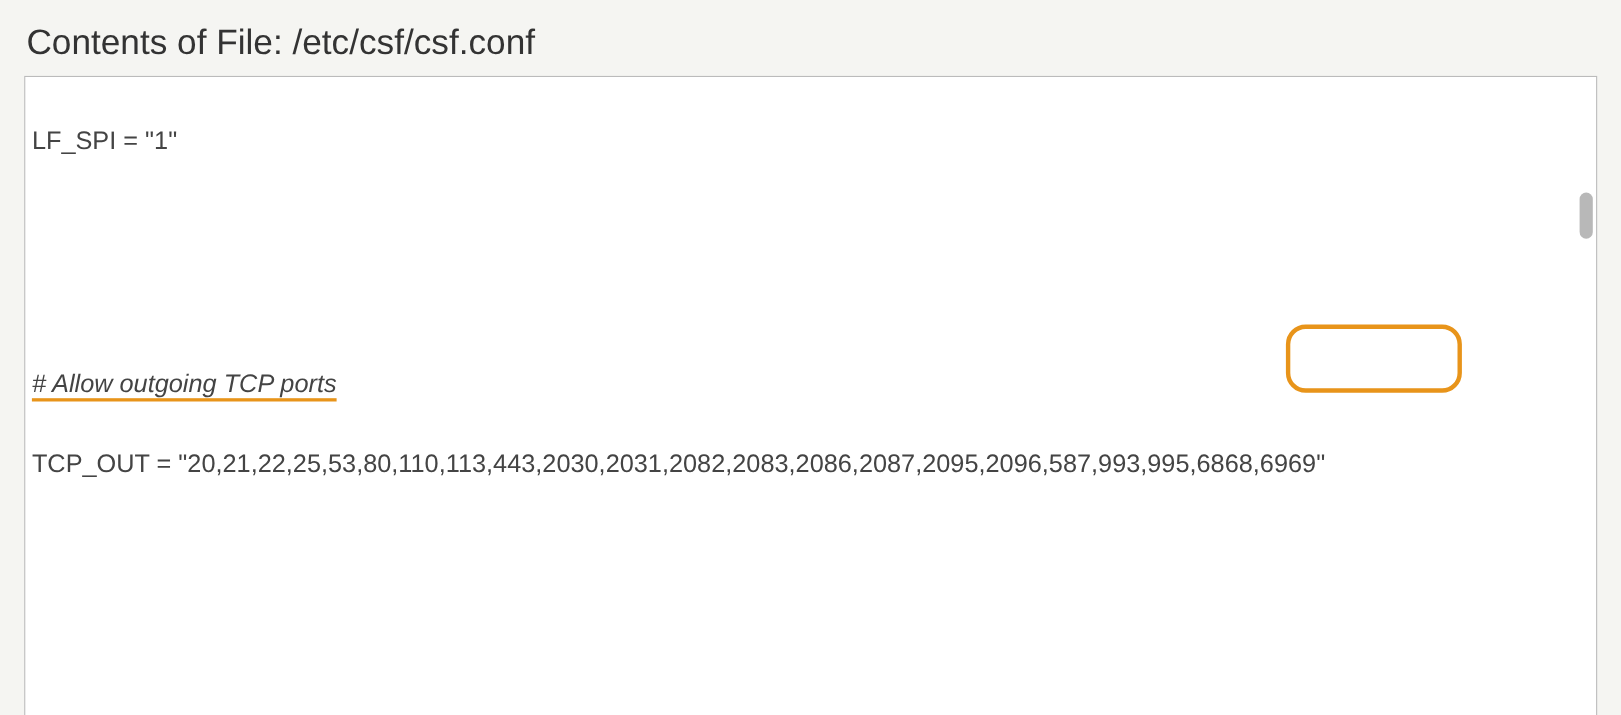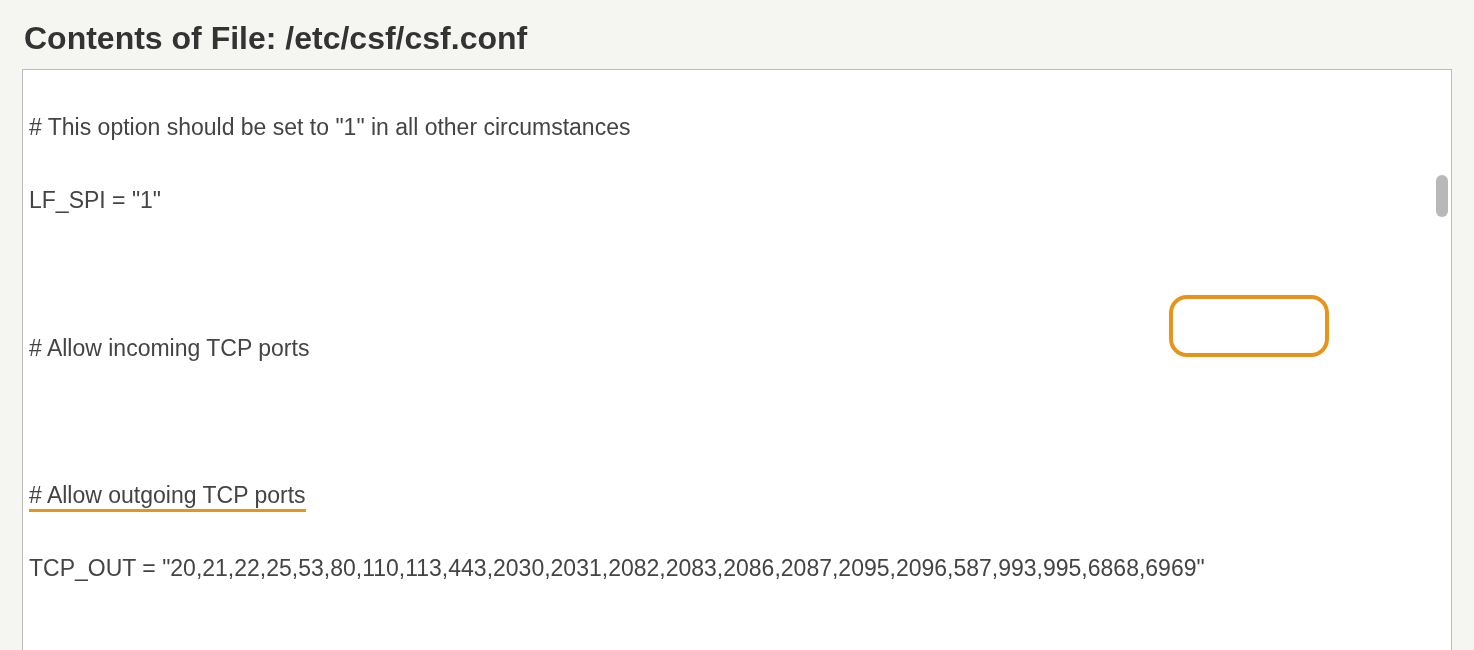--- a/index.html
+++ b/index.html
@@ -4,21 +4,21 @@
   <style>
     * { margin: 0; padding: 0; box-sizing: border-box; }
     body {
       font-family: -apple-system, BlinkMacSystemFont, "Segoe UI", Helvetica, Arial, sans-serif;
       background: #f5f5f2;
       padding: 20px;
       width: 1474px;
     }
     .header {
       font-size: 32px;
-      font-weight: 700;
+      font-weight: 400;
       color: #333;
       margin-bottom: 12px;
       padding-left: 4px;
     }
     .file-container {
       position: relative;
       background: #fff;
       border: 1px solid #bbb;
       padding: 2px 6px 12px 6px;
       margin: 0 2px;
@@ -30,20 +30,21 @@
       line-height: 1.6;
       white-space: pre-wrap;
       word-break: break-all;
     }
     .line { display: block; min-height: 1.6em; }
     .underline {
       display: inline-block;
       border-bottom: 3px solid #e8941a;
       padding-bottom: 0px;
       line-height: 1.2;
+      font-style: italic;
     }
     .highlight-box {
       position: absolute;
       border: 4px solid #e8941a;
       border-radius: 18px;
       pointer-events: none;
     }
     .scrollbar-track {
       position: absolute;
       top: 0;
@@ -62,24 +63,22 @@
       border-radius: 6px;
     }
   </style>
 </head>
 <body>
 
 <div class="header">Contents of File: /etc/csf/csf.conf</div>
 
 <div class="file-container">
   <div class="file-content">
-<span class="line"># This option should be set to "1" in all other circumstances</span>
 <span class="line">LF_SPI = "1"</span>
 <span class="line"></span>
-<span class="line"># Allow incoming TCP ports</span>
 <span class="line"></span>
 <span class="line"><span class="underline"># Allow outgoing TCP ports</span></span>
 <span class="line">TCP_OUT = "20,21,22,25,53,80,110,113,443,2030,2031,2082,2083,2086,2087,2095,2096,587,993,995,6868,6969"</span>
 
 
 
 
 
 
 

